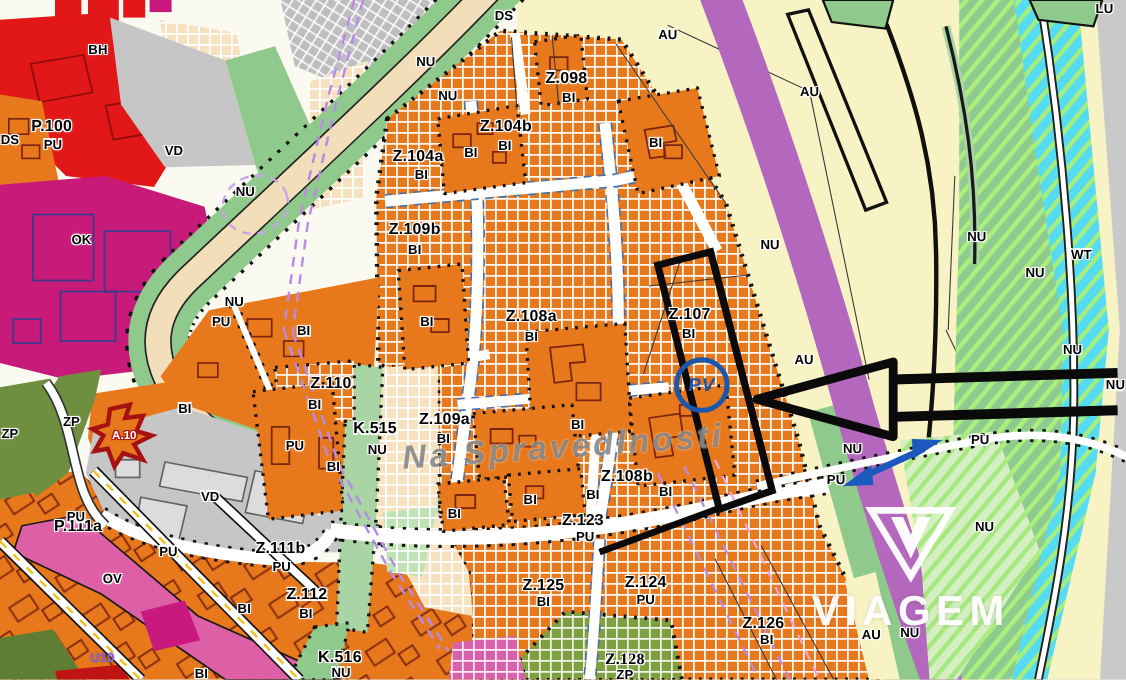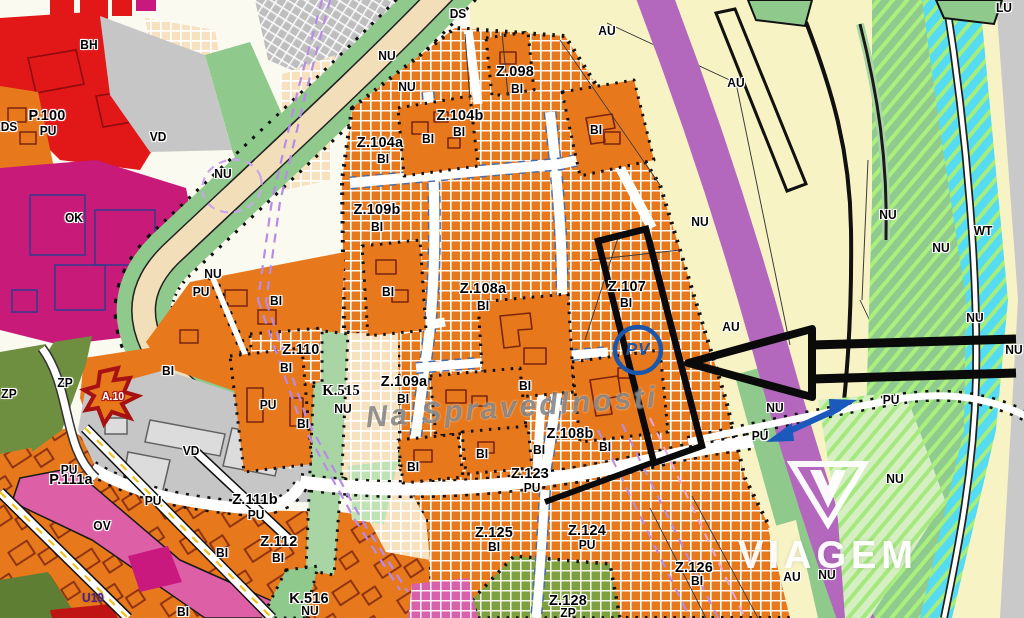--- a/index.html
+++ b/index.html
@@ -6,21 +6,21 @@
   #stage{position:relative;width:1024px;height:618px;overflow:hidden;background:#FBFAF0;
          font-family:"Liberation Sans",sans-serif;}
   #map-svg{position:absolute;left:0;top:0;}
   #labels{position:absolute;left:0;top:0;width:1024px;height:618px;z-index:5;}
   .lb{position:absolute;transform:translate(-50%,-50%);font-weight:bold;white-space:nowrap;color:#000;
       text-shadow:-1px -1px 0 #fff,1px -1px 0 #fff,-1px 1px 0 #fff,1px 1px 0 #fff,0 0 3px #fff;}
   .zone{font-size:14.5px;letter-spacing:.2px;text-align:right;}
   .use{font-size:12px;}
   .a10{color:#fff;font-size:10.5px;
       text-shadow:-1px -1px 0 #A61212,1px -1px 0 #A61212,-1px 1px 0 #A61212,1px 1px 0 #A61212,0 0 3px #A61212;}
-  .u10{color:#4c1d95;font-size:12px;text-shadow:0 0 2px #7a5c00;}
+  .u10{color:#8b5cf6;font-size:12px;text-shadow:0 0 2px #7a5c00;}
   .street{font-size:30px;font-style:italic;font-weight:bold;color:rgba(105,105,105,.72);
       letter-spacing:3px;transform:translate(-50%,-50%) rotate(-4deg);
       text-shadow:0 0 2px rgba(255,255,255,.8);}
   .marker{color:#1A57AC;font-size:17px;font-style:italic;text-shadow:none;letter-spacing:1px;}
   #wm{position:absolute;left:738px;top:458px;width:180px;text-align:center;z-index:6;}
   #wm .wm-text{color:#fff;font-weight:bold;font-size:38px;letter-spacing:5px;
       font-family:"Liberation Sans",sans-serif;opacity:.96;text-shadow:0 0 5px rgba(0,0,0,.12);}
 </style>
 </head>
 <body>
@@ -335,21 +335,21 @@
       <div class="lb use" style="left: 983px; top: 231px;">WT</div>
       <div class="lb use" style="left: 941px; top: 248px;">NU</div>
       <div class="lb use" style="left: 975px; top: 318px;">NU</div>
       <div class="lb use" style="left: 1014px; top: 350px;">NU</div>
       <div class="lb zone" style="left: 285px; top: 349px; margin-left: 16px;">Z.110</div>
       <div class="lb use" style="left: 286px; top: 368px;">BI</div>
       <div class="lb use" style="left: 168px; top: 371px;">BI</div>
       <div class="lb use" style="left: 9px; top: 394px;">ZP</div>
       <div class="lb use" style="left: 65px; top: 383px;">ZP</div>
       <div class="lb a10" style="left: 113px; top: 396px;">A.10</div>
-      <div class="lb zone" style="left: 341px; top: 390px; font-family: Liberation Serif, serif;">K.515</div>
+      <div class="lb zone" style="left: 341px; top: 390px;">K.515</div>
       <div class="lb use" style="left: 343px; top: 409px;">NU</div>
       <div class="lb use" style="left: 268px; top: 405px;">PU</div>
       <div class="lb use" style="left: 303px; top: 424px;">BI</div>
       <div class="lb zone" style="left: 404px; top: 381px;">Z.109a</div>
       <div class="lb use" style="left: 403px; top: 399px;">BI</div>
       <div class="lb use" style="left: 525px; top: 386px;">BI</div>
       <div class="lb zone" style="left: 570px; top: 433px;">Z.108b</div>
       <div class="lb use" style="left: 539px; top: 450px;">BI</div>
       <div class="lb use" style="left: 605px; top: 447px;">BI</div>
       <div class="lb use" style="left: 413px; top: 467px;">BI</div>
@@ -368,21 +368,21 @@
       <div class="lb use" style="left: 891px; top: 400px;">PU</div>
       <div class="lb zone" style="left: 279px; top: 541px;">Z.112</div>
       <div class="lb use" style="left: 278px; top: 558px;">BI</div>
       <div class="lb use" style="left: 222px; top: 553px;">BI</div>
       <div class="lb zone" style="left: 494px; top: 532px;">Z.125</div>
       <div class="lb use" style="left: 494px; top: 547px;">BI</div>
       <div class="lb zone" style="left: 587px; top: 530px;">Z.124</div>
       <div class="lb use" style="left: 587px; top: 545px;">PU</div>
       <div class="lb zone" style="left: 694px; top: 567px;">Z.126</div>
       <div class="lb use" style="left: 697px; top: 581px;">BI</div>
-      <div class="lb zone" style="left: 568px; top: 600px;">Z.128</div>
+      <div class="lb zone" style="left: 568px; top: 600px; font-family: Liberation Serif, serif;">Z.128</div>
       <div class="lb use" style="left: 568px; top: 613px;">ZP</div>
       <div class="lb zone" style="left: 309px; top: 598px;">K.516</div>
       <div class="lb use" style="left: 310px; top: 611px;">NU</div>
       <div class="lb use" style="left: 183px; top: 612px;">BI</div>
       <div class="lb u10" style="left: 93px; top: 598px;">U10</div>
       <div class="lb use" style="left: 895px; top: 479px;">NU</div>
       <div class="lb use" style="left: 792px; top: 577px;">AU</div>
       <div class="lb use" style="left: 827px; top: 575px;">NU</div>
       <div class="lb street" style="left: 512px; top: 407px;">Na Spravedlnosti</div>
       <div class="lb marker" style="left: 638px; top: 350px;">PV</div>

